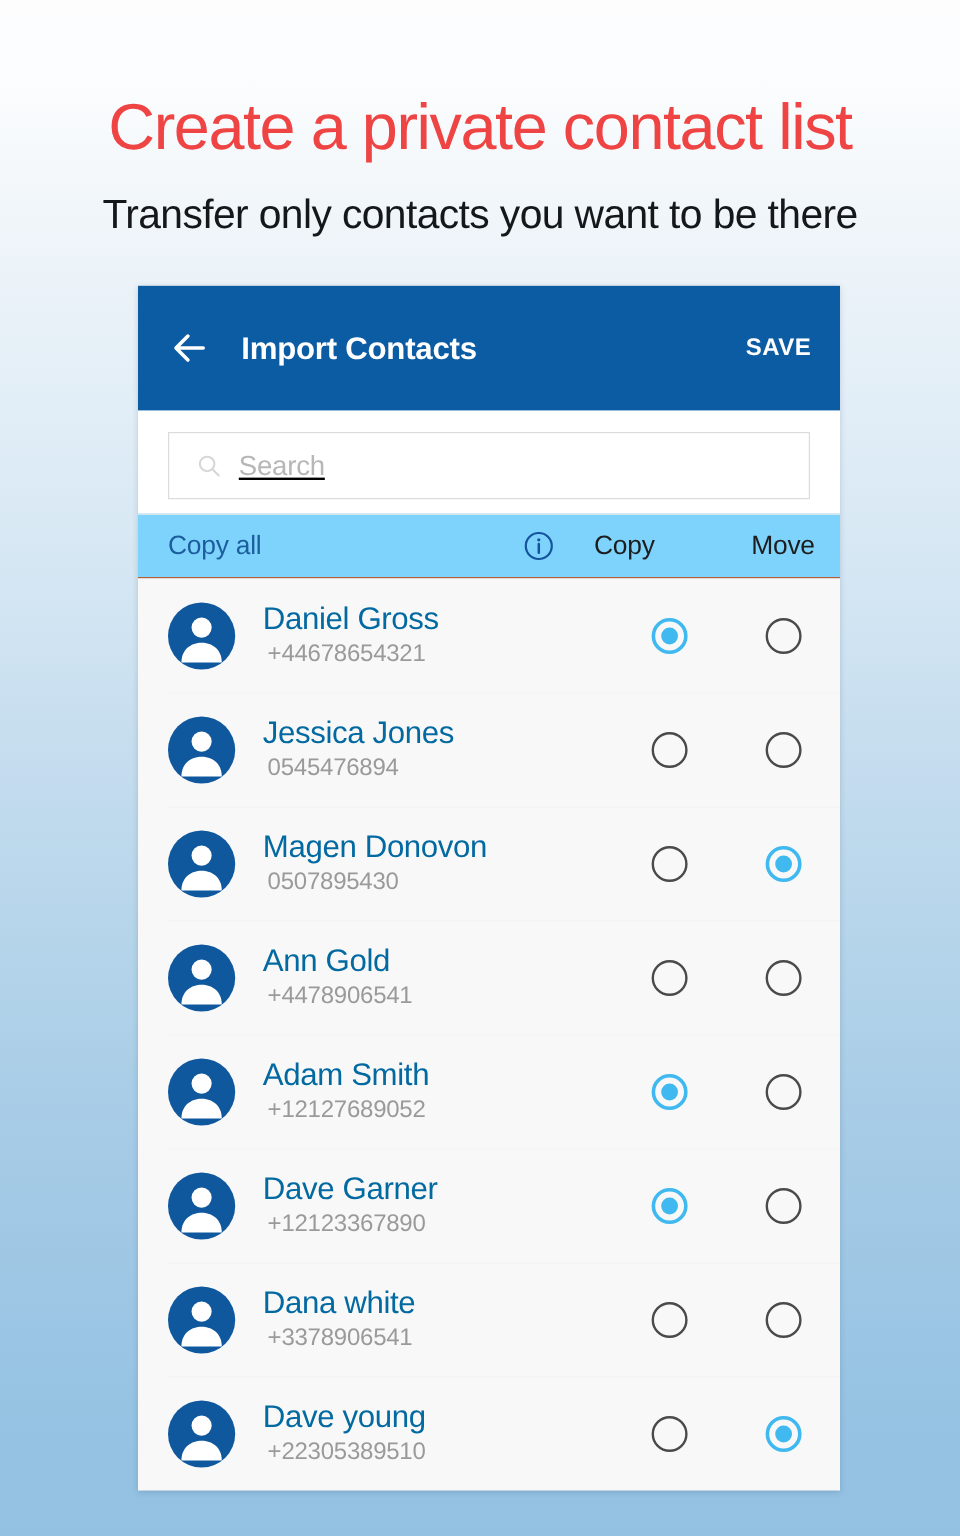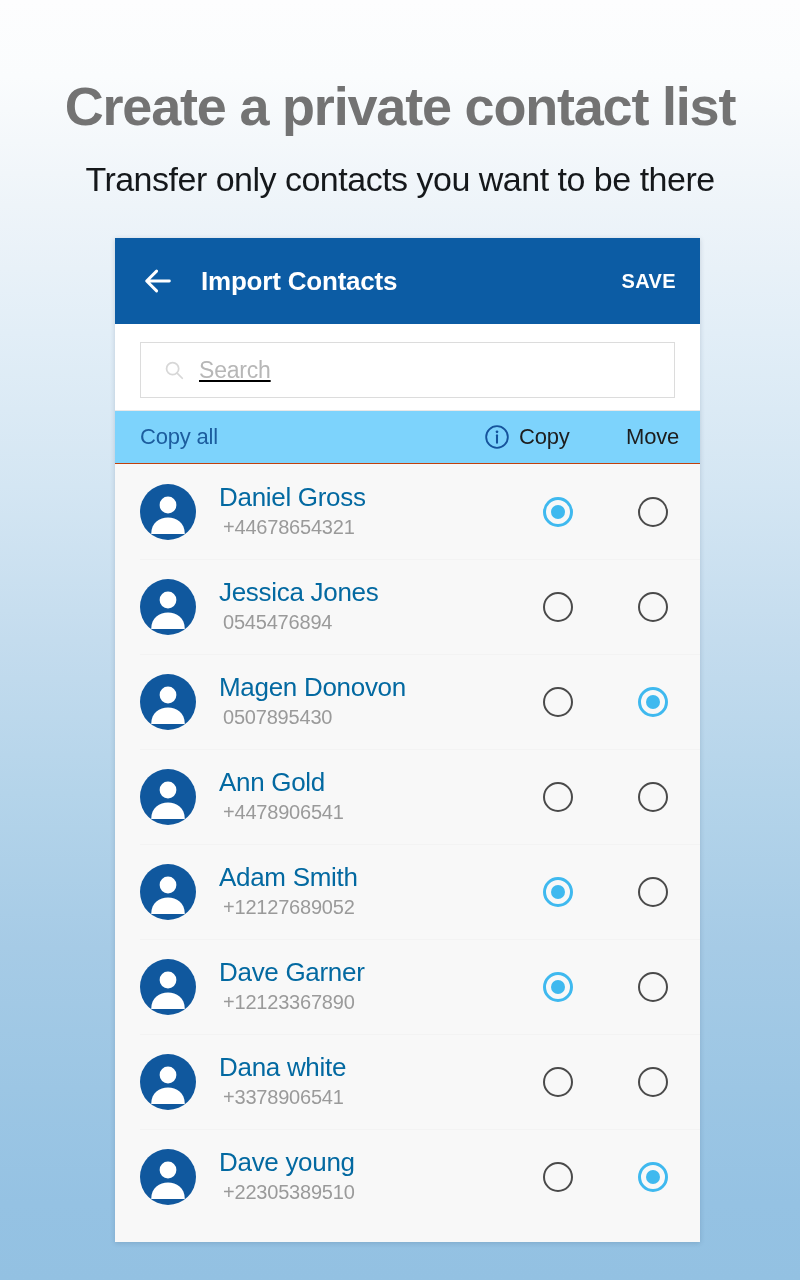--- a/index.html
+++ b/index.html
@@ -30,22 +30,22 @@
 
   
   .headline-wrap {
     width: 800px;
     padding-top: 78px;
     text-align: center;
   }
 
   .headline {
     font-size: 54px;
-    font-weight: bold;
-    color: #737373;
+    font-weight: normal;
+    color: #ef4444;
     letter-spacing: -1.2px;
     line-height: 1.05;
     white-space: nowrap;
   }
 
   .subheadline {
     margin-top: 25px;
     font-size: 34px;
     font-weight: normal;
     color: #15181b;
@@ -60,21 +60,21 @@
     top: 238px;
     width: 585px;
     height: 1004px;
     background: #f8f8f8;
     overflow: hidden;
     box-shadow: 0 1px 5px rgba(20,50,80,0.18);
   }
 
   
   .app-bar {
-    height: 86px;
+    height: 104px;
     background: #0c5ca4;
     display: flex;
     align-items: center;
     padding: 0 24px 0 26px;
     position: relative;
   }
 
   .back-icon {
     width: 34px;
     height: 34px;
@@ -148,20 +148,21 @@
     color: #1c5d9e;
     font-size: 22px;
     cursor: pointer;
     letter-spacing: -0.2px;
   }
 
   .col-head-right {
     margin-left: auto;
     display: flex;
     align-items: center;
+    gap: 24px;
   }
 
   .info-icon {
     width: 26px;
     height: 26px;
     flex: 0 0 auto;
     margin-right: 9px;
     cursor: pointer;
   }
 

